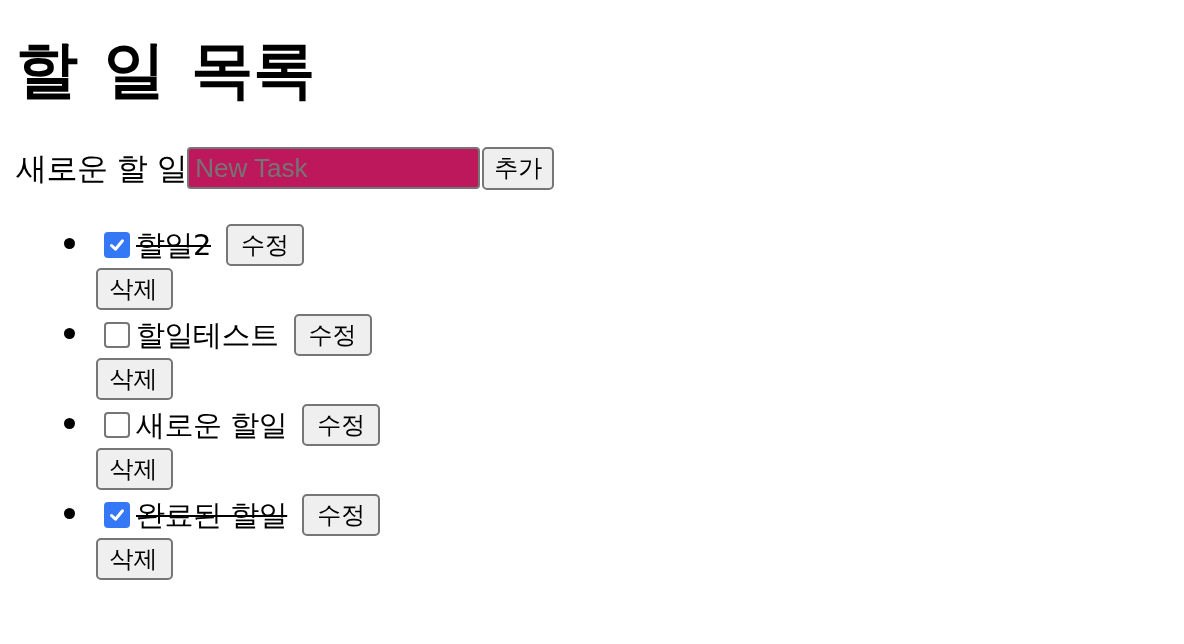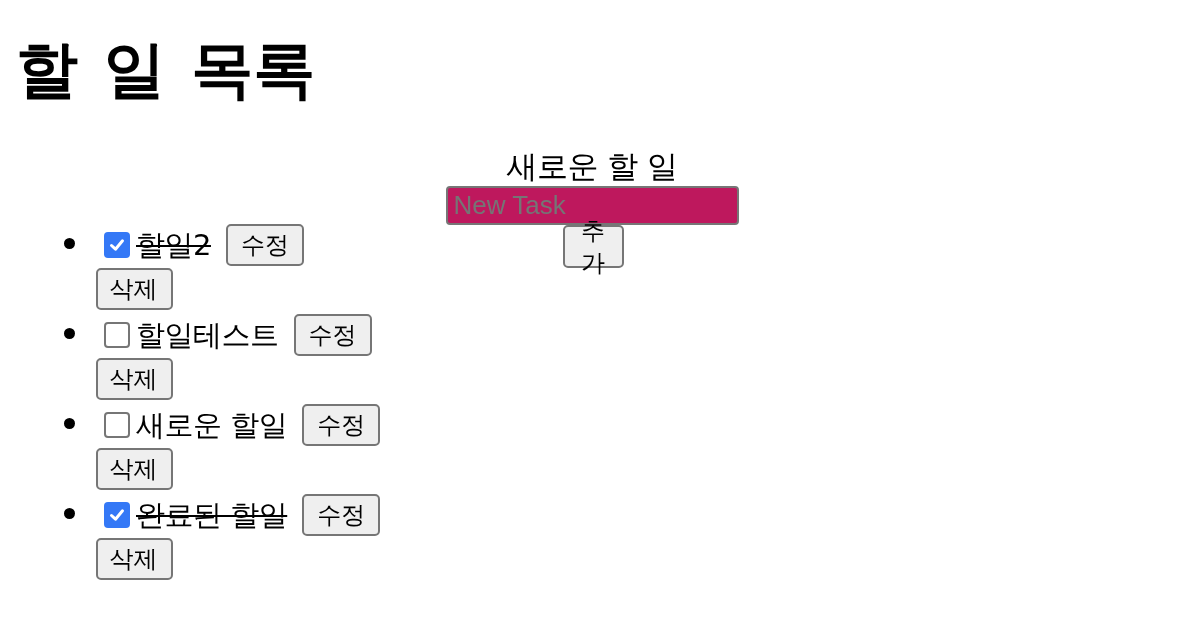--- a/index.html
+++ b/index.html
@@ -9,21 +9,21 @@
     color: #000; font-size: 32px; line-height: 1.15;
   }
   .page { padding: 0 16px; }
   h1 {
     margin: 0; padding-top: 32px;
     font-size: 62px; font-weight: bold; line-height: 76px;
     letter-spacing: 0px; word-spacing: 4px;
   }
   .add-row {
     margin-top: 38px;
-    display: flex; align-items: center; height: 44px; flex-direction: column;
+    display: flex; align-items: center; height: 44px;
   }
   .add-label { font-size: 31px; line-height: 40px; white-space: nowrap; letter-spacing: -0.5px; }
   .task-input {
     box-sizing: border-box;
     width: 293px; height: 42px;
     border: 2px solid #767676; border-radius: 4px;
     padding: 2px 6px; margin: 0;
     font-family: "Liberation Sans", sans-serif; font-size: 26px;
     color: #000; background: #be185d; outline: none;
   }
@@ -31,21 +31,21 @@
   .btn {
     box-sizing: border-box;
     height: 42px;
     border: 2px solid #767676; border-radius: 5px;
     background: #efefef; color: #000;
     font-family: "DejaVu Sans", sans-serif; font-size: 24px;
     padding: 0 10px; margin: 0;
     display: inline-flex; align-items: center; justify-content: center;
     cursor: pointer;
   }
-  .btn-add { width: 61px; margin-left: 2px; height: 43px; text-align: center; }
+  .btn-add { width: 72px; margin-left: 2px; height: 43px; text-align: center; }
   ul.todo-list {
     list-style: none; margin: 33px 0 0 0; padding: 0 0 0 80px;
   }
   li.todo-item { position: relative; height: 90px; }
   .bullet {
     position: absolute; left: -32px; top: 15px;
     width: 11px; height: 11px; border-radius: 50%; background: #000;
   }
   .row1 { display: flex; align-items: center; height: 44px; }
   .chk {

